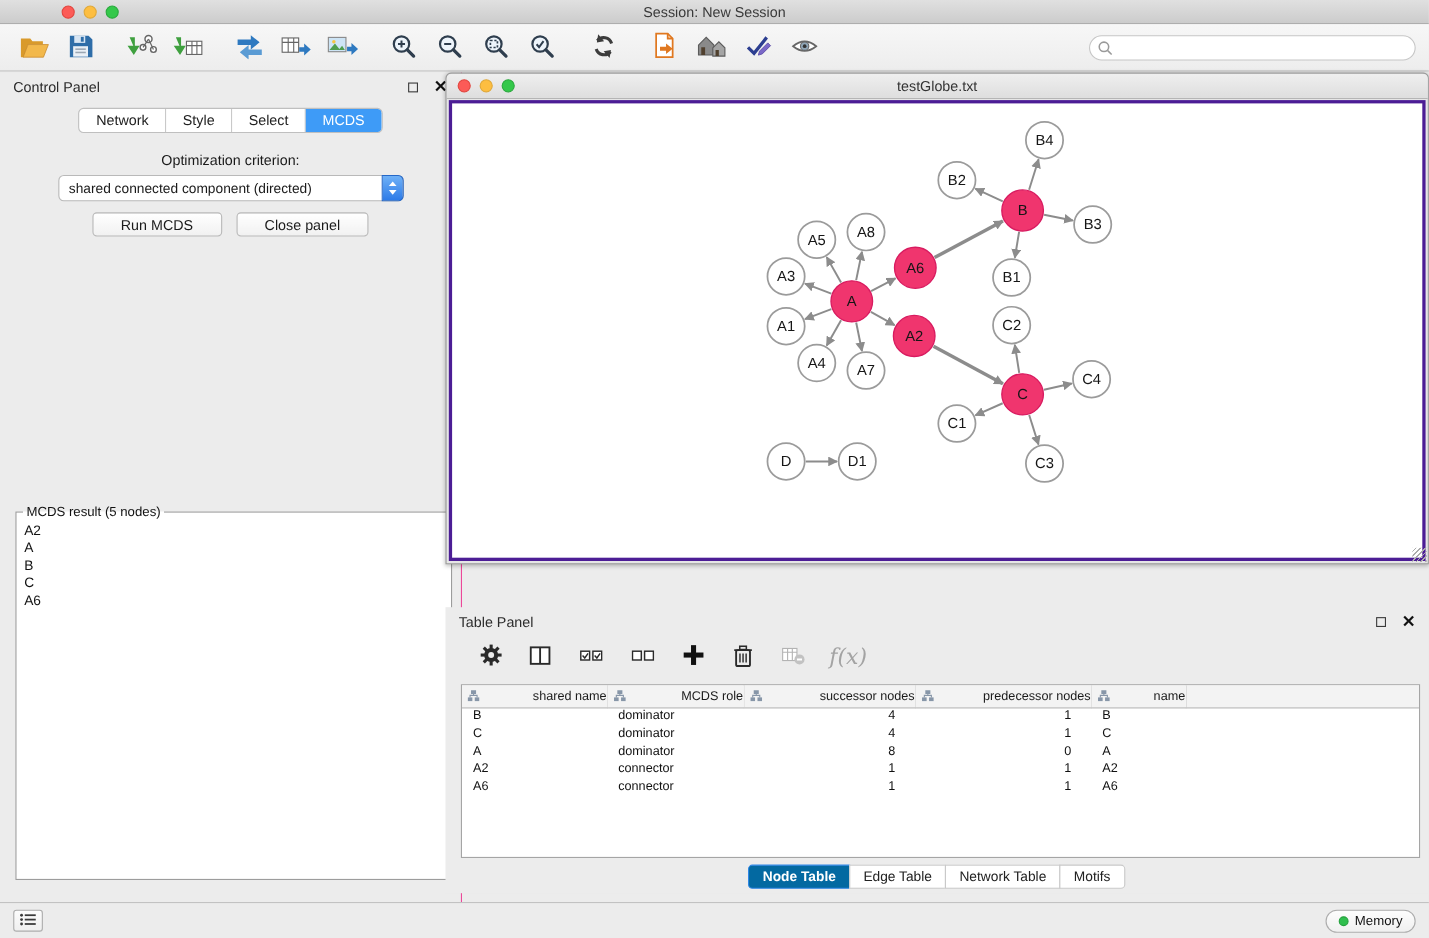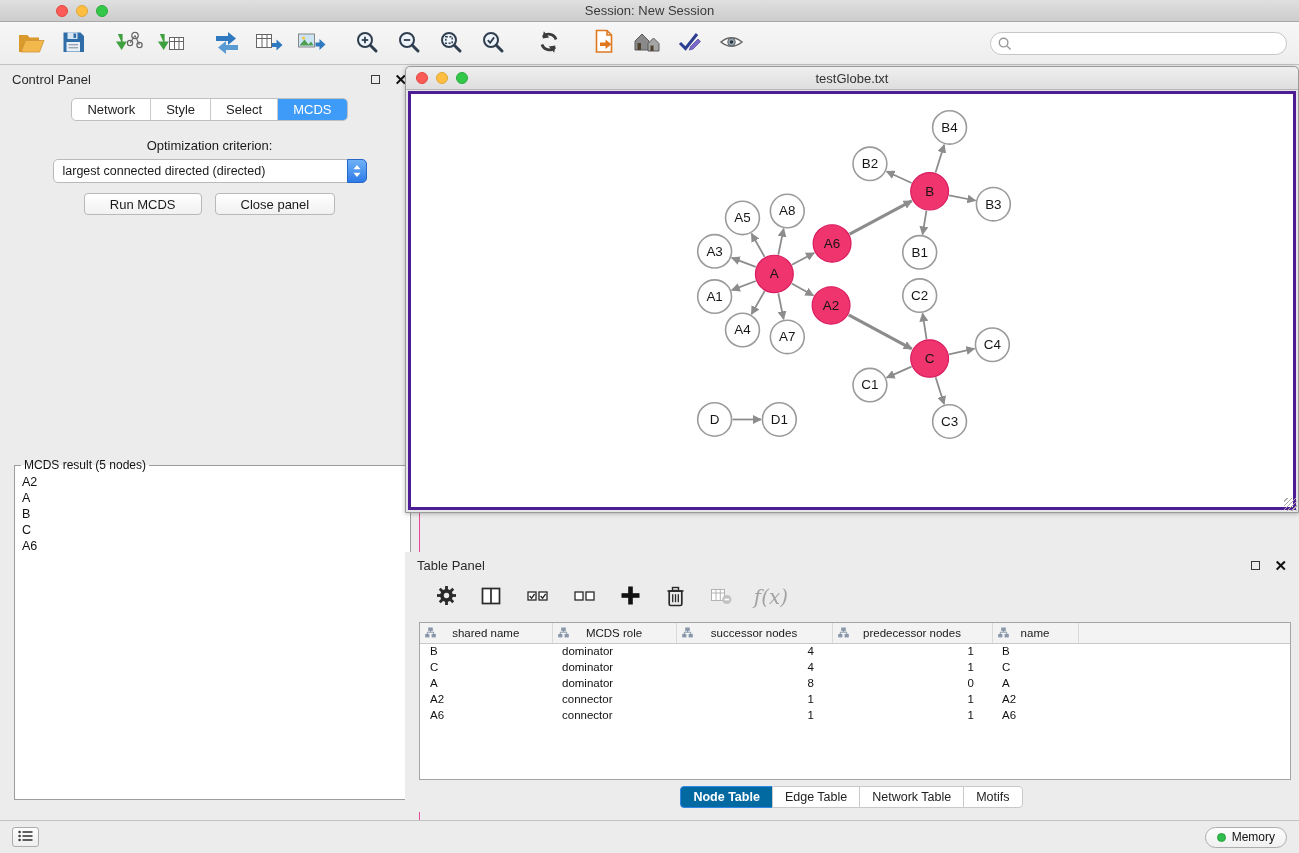--- a/index.html
+++ b/index.html
@@ -124,21 +124,21 @@
   }
   .tp-toolbar { display:flex; align-items:center; gap:19px; padding:6px 0 6px 28px; height:38px; }
   .fx { font-family:"DejaVu Serif", serif; font-style:italic; font-size:20px; color:#A3A3A3; }
   .table-wrap {
     flex:1; margin:6px 8px 0 14px; background:#fff; border:1px solid #A5A5A5; overflow:hidden;
   }
   table.data { border-collapse:collapse; width:100%; table-layout:fixed; font-size:11.5px; }
   table.data th {
     height:20px; background:#F3F3F3; font-weight:normal; color:#1a1a1a;
     border-right:1px solid #DADADA; border-bottom:1px solid #C9C9C9;
-    position:relative; text-align:center; font-size:11.5px;
+    position:relative; text-align:right; font-size:11.5px;
   }
   table.data th.filler { border-right:none; }
   .thicon { position:absolute; left:5px; top:4px; }
   table.data td { height:16px; color:#111; white-space:nowrap; overflow:hidden; }
   td.al-left  { text-align:left;  padding-left:10px; }
   td.al-right { text-align:right; padding-right:18px; }
   .table-tabs { display:flex; justify-content:center; padding:6px 0 4px; }
   .btab {
     padding:3px 12px; font-size:12.5px; background:#fff;
     border:1px solid #C9C9C9; margin-left:-1px; color:#222; display:flex; align-items:center;
@@ -339,21 +339,21 @@
   <div class="seg-bar">
       <div class="seg">Network</div>
       <div class="seg">Style</div>
       <div class="seg">Select</div>
       <div class="seg active">MCDS</div>
     </div>
 
   <div class="opt-label">Optimization criterion:</div>
 
   <div class="combo">
-    <span>largest connected directed (directed)</span>
+    <span>shared connected component (directed)</span>
     <span class="combo-stepper">
       <svg width="10" height="14" viewBox="0 0 10 14">
           <path d="M5 1 L8.5 5.2 H1.5 z" fill="#fff"></path>
           <path d="M5 13 L1.5 8.8 H8.5 z" fill="#fff"></path>
         </svg>
     </span>
   </div>
 
   <div class="btn-row">
     <button class="pbtn">Run MCDS</button>

